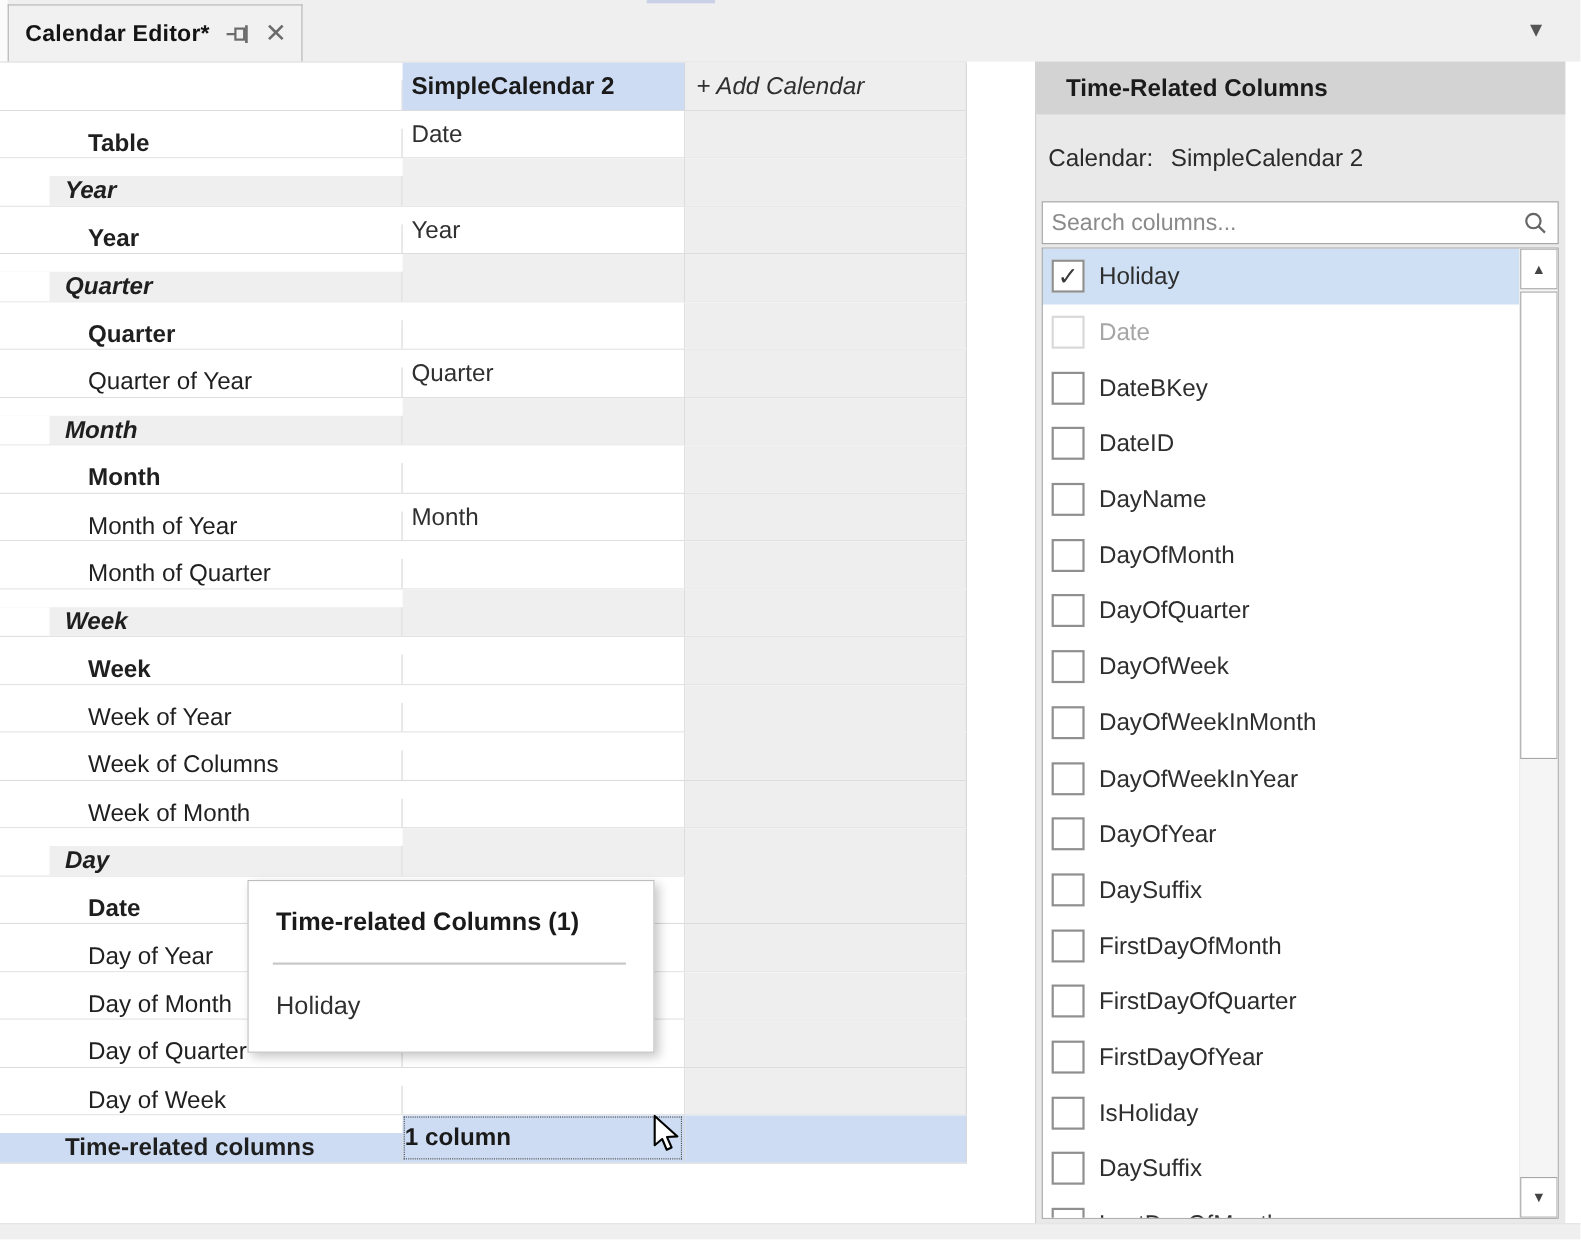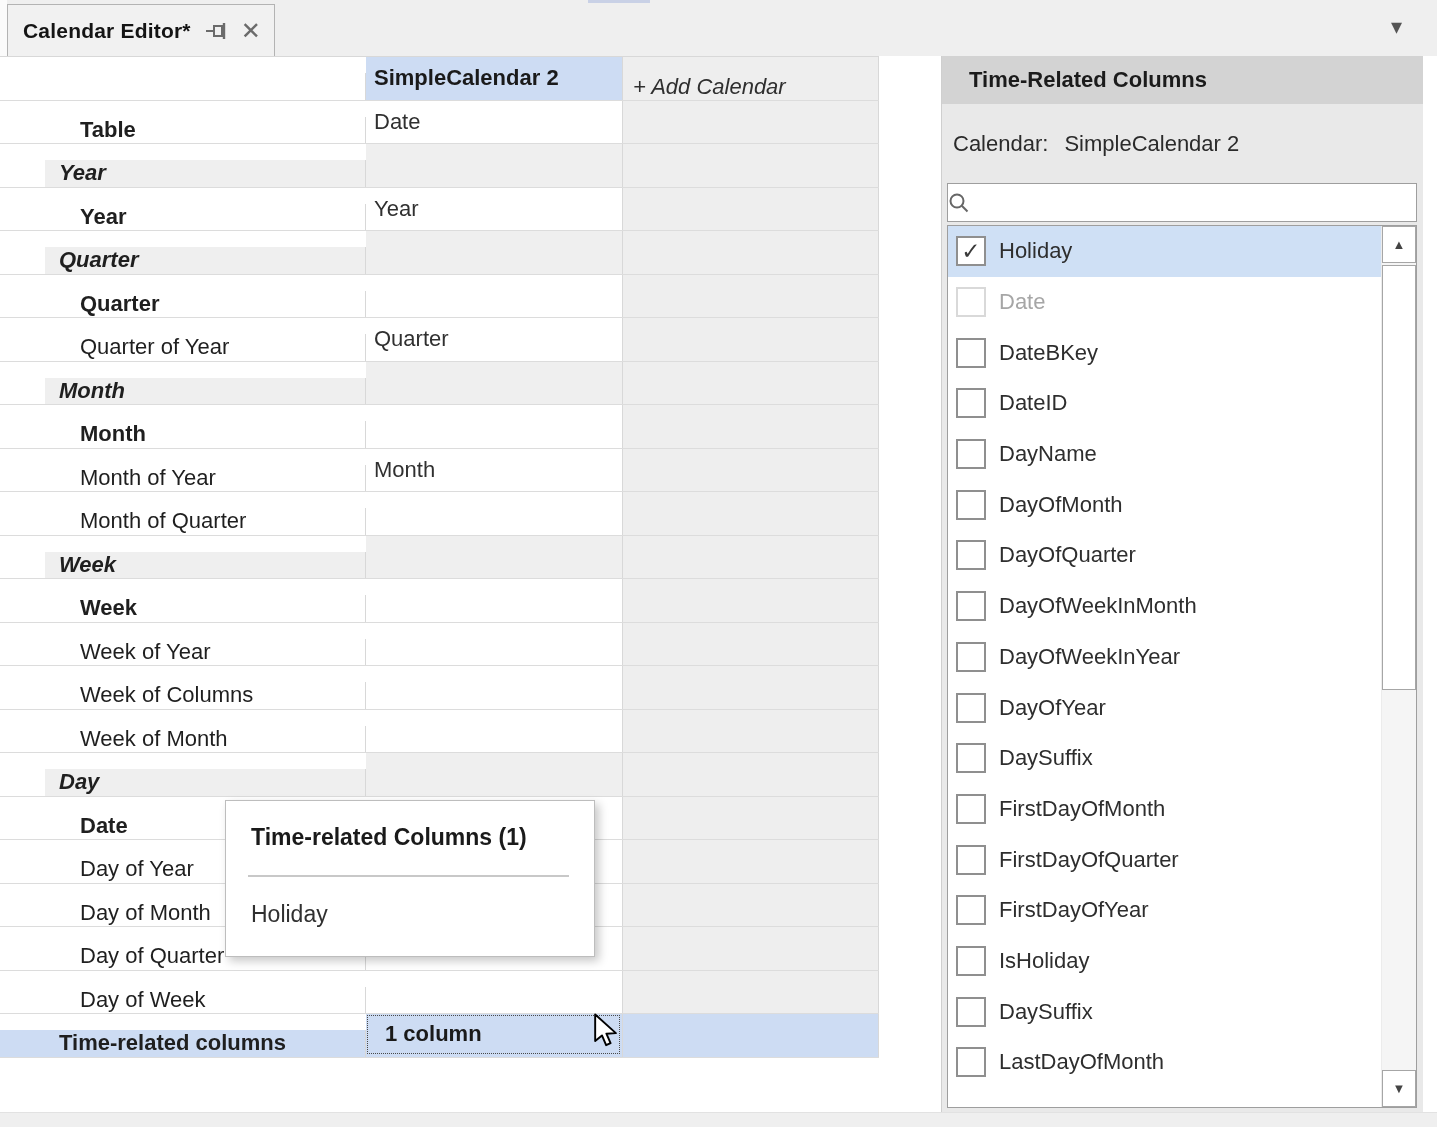--- a/index.html
+++ b/index.html
@@ -24,26 +24,26 @@
   .grow{display:flex;height:43.5px;box-sizing:border-box;border-bottom:1px solid #dcdcdc;background:#fff;}
   .c{box-sizing:border-box;position:relative;display:flex;align-items:center;font-size:22px;overflow:hidden;white-space:nowrap;}
   .c-label{width:366px;border-right:1px solid #d8d8d8;padding-left:80px;margin-top:16px;}
   .c-value{width:257px;border-right:1px solid #d8d8d8;padding-left:8px;color:#303030;}
   .c-addcal{width:256px;background:#eeeeee;border-right:1px solid #d8d8d8;}
   .grow.attr-bold .c-label{font-weight:bold;}
   .grow.section .c-label{padding-left:59px;font-weight:bold;font-style:italic;background:#efefef;}
   .grow.section .c-value{background:#efefef;}
   .notch{position:absolute;left:0;top:0;bottom:0;width:45px;background:#ffffff;}
   .grow.hdr .c-value{background:#cddcf3;font-weight:bold;color:#1a1a1a;}
-  .grow.hdr .c-addcal{font-style:italic;color:#2f2f2f;padding-left:10px;font-size:22px;align-items:flex-end;}
+  .grow.hdr .c-addcal{font-style:italic;color:#2f2f2f;padding-left:10px;font-size:22px;}
   .grow.selected .c-label{background:#cddcf3;font-weight:bold;padding-left:59px;}
   .grow.selected .c-value{background:#cddcf3;padding-left:0;}
   .grow.selected .c-addcal{background:#cddcf3;}
   .focuscell{position:absolute;left:1px;top:1px;right:2px;bottom:3px;border:1px dotted #4a4a4a;
-             display:flex;align-items:center;padding-left:17px;font-weight:bold;color:#1a1a1a;}
+             display:flex;align-items:center;padding-left:0;font-weight:bold;color:#1a1a1a;}
 
   
   .tooltip{position:absolute;left:225px;top:800px;width:370px;height:157px;background:#fff;
            border:1px solid #bdbdbd;box-shadow:4px 4px 9px rgba(0,0,0,.22);z-index:5;box-sizing:border-box;}
   .tt-title{position:absolute;left:25px;top:23px;font-weight:bold;font-size:23px;color:#1a1a1a;}
   .tt-divider{position:absolute;left:22px;right:25px;top:74px;height:2px;background:#c8c8c8;}
   .tt-item{position:absolute;left:25px;top:100px;font-size:23px;color:#303030;}
 
   
   .panel{position:absolute;left:941px;top:56px;width:482px;height:1056px;background:#e9e9e9;
@@ -331,20 +331,21 @@
 
   <div class="panel">
     <div class="panel-header">
       <span>Time-Related Columns</span>
     </div>
     <div class="panel-sub">
       <span>Calendar:</span>
       <span class="cal-name">SimpleCalendar 2</span>
     </div>
     <div class="searchbox">
+      <input type="text" value="" placeholder="Search columns..." style="">
       <svg class="search-icon" width="22" height="22" viewBox="0 0 22 22">
         <circle cx="9" cy="9" r="6.5" fill="none" stroke="#666" stroke-width="2"></circle>
         <line x1="13.8" y1="13.8" x2="19.5" y2="19.5" stroke="#666" stroke-width="2"></line>
       </svg>
     </div>
     <div class="listbox">
       <div class="list-items" id="list-items">
           <div class="litem selected">
             <div class="cb">✓</div>
             <span class="li-label">Holiday</span>
@@ -368,20 +369,24 @@
           <div class="litem">
             <div class="cb"></div>
             <span class="li-label">DayOfMonth</span>
           </div>
           <div class="litem">
             <div class="cb"></div>
             <span class="li-label">DayOfQuarter</span>
           </div>
           <div class="litem">
             <div class="cb"></div>
+            <span class="li-label">DayOfWeek</span>
+          </div>
+          <div class="litem">
+            <div class="cb"></div>
             <span class="li-label">DayOfWeekInMonth</span>
           </div>
           <div class="litem">
             <div class="cb"></div>
             <span class="li-label">DayOfWeekInYear</span>
           </div>
           <div class="litem">
             <div class="cb"></div>
             <span class="li-label">DayOfYear</span>
           </div>

